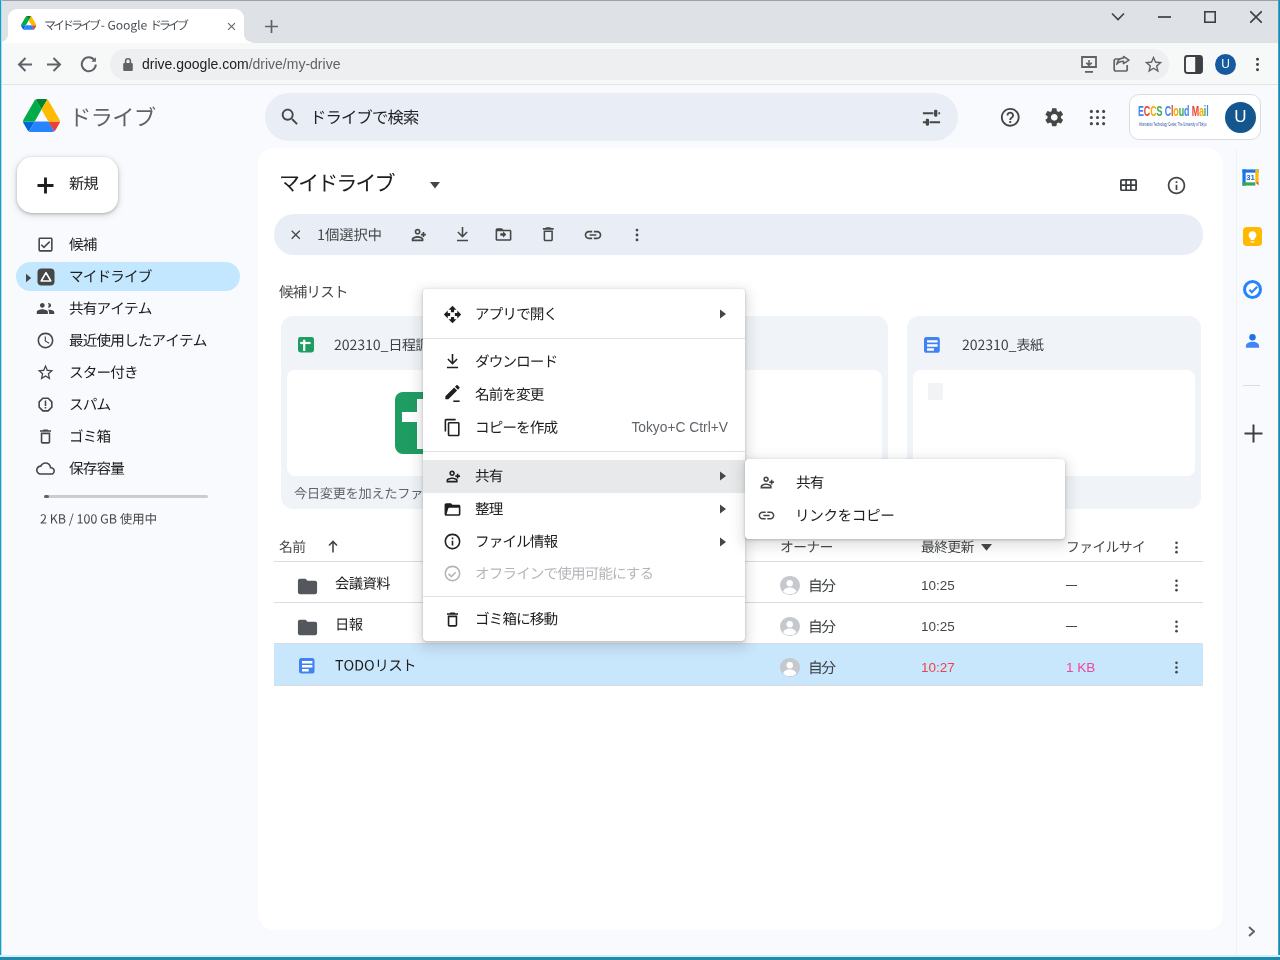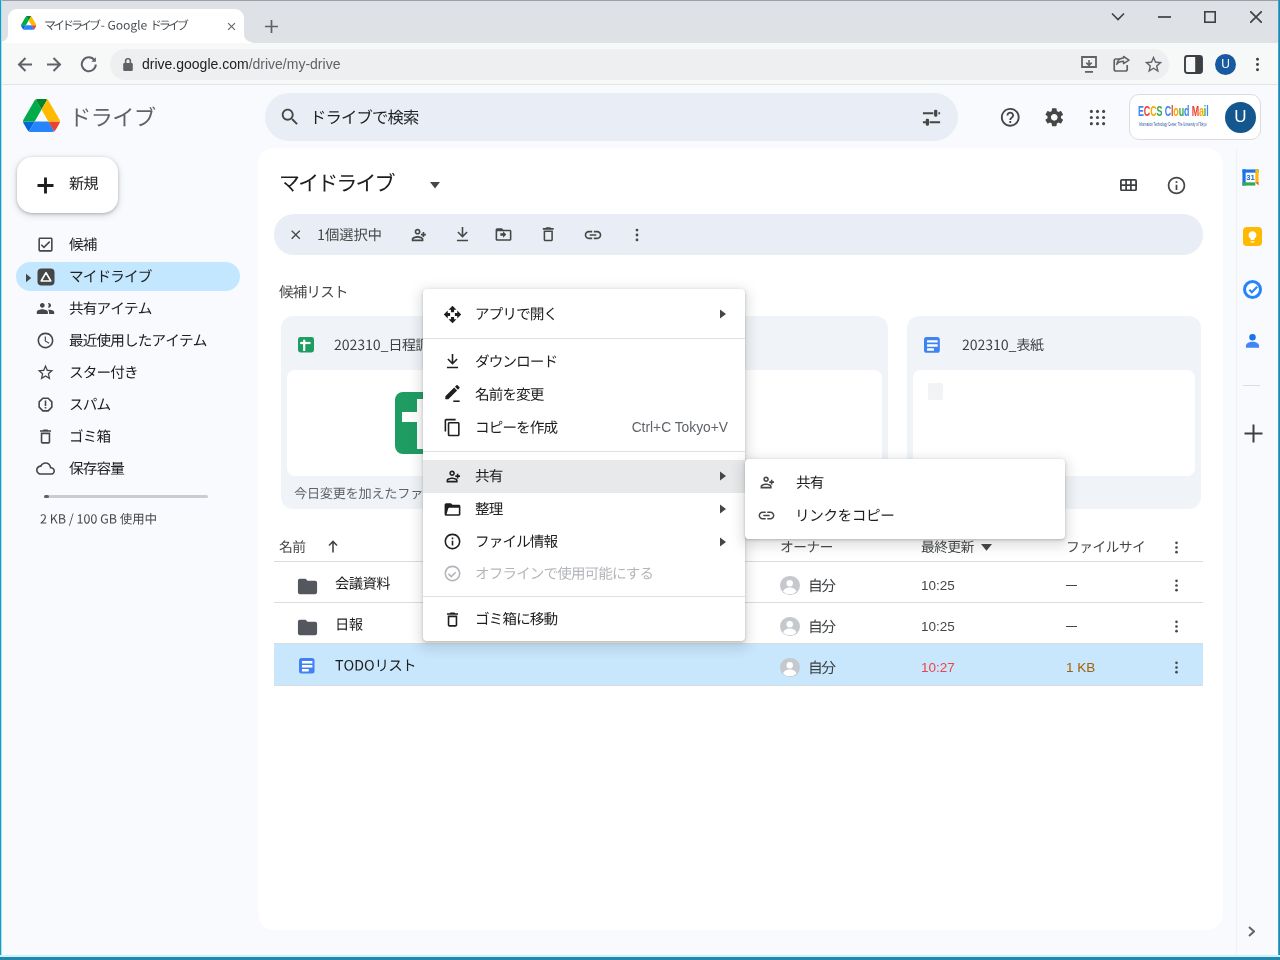--- a/index.html
+++ b/index.html
@@ -699,21 +699,21 @@
     <circle cx="9.75" cy="7.2" r="3.2" fill="#fff"></circle>
     <path d="M9.75 11.6c-3.5 0-6.2 1.8-6.6 4.2a9.75 9.75 0 0 0 13.2 0c-.4-2.4-3.1-4.2-6.6-4.2z" fill="#fff"></path>
   </svg>
 <svg class="tx" style="left:807.8px;top:0.0px">
     <g transform="translate(0 673.0) scale(0.014800 -0.014800)" fill="#3c4043">
       <use href="#q82" x="0"></use>
       <use href="#q83" x="892"></use>
     </g>
   </svg>
 <div style="position:absolute;left:921px;top:659.5px;font:13.5px/16px 'Liberation Sans',sans-serif;color:#ef4444">10:27</div>
-<div style="position:absolute;left:1066px;top:659.5px;font:13.5px/16px 'Liberation Sans',sans-serif;color:#a16207">1 KB</div>
+<div style="position:absolute;left:1066px;top:659.5px;font:13.5px/16px 'Liberation Sans',sans-serif;color:#ec4899">1 KB</div>
 <svg style="position:absolute;left:1168px;top:658.5px;" width="17" height="17" viewBox="0 0 24 24">
     <g fill="#444746">
       <circle cx="12" cy="5.4" r="1.85"></circle>
       <circle cx="12" cy="12" r="1.85"></circle>
       <circle cx="12" cy="18.6" r="1.85"></circle>
     </g>
   </svg>
 <div style="position:absolute;left:423px;top:289px;width:322px;height:351.5px;background:#fff;border-radius:4px;box-shadow:0 1px 3px rgba(60,64,67,.3),0 4px 12px 4px rgba(60,64,67,.15)"></div>
 <div style="position:absolute;left:423px;top:459.5px;width:322px;height:33px;background:#e8e9ea"></div>
 <svg style="position:absolute;left:442.5px;top:304.5px;" width="19" height="19" viewBox="0 0 24 24">
@@ -772,21 +772,21 @@
 <svg class="tx" style="left:474.5px;top:0.0px">
     <g transform="translate(0 432.7) scale(0.014600 -0.014600)" fill="#1f1f1f">
       <use href="#q95" x="0"></use>
       <use href="#q96" x="938"></use>
       <use href="#q32" x="1877"></use>
       <use href="#q64" x="2815"></use>
       <use href="#q97" x="3753"></use>
       <use href="#q98" x="4692"></use>
     </g>
   </svg>
-<div style="position:absolute;left:560px;top:419.5px;width:168px;text-align:right;font:13.8px/16px 'Liberation Sans',sans-serif;color:#5f6368">Ctrl+C Tokyo+V</div>
+<div style="position:absolute;left:560px;top:419.5px;width:168px;text-align:right;font:13.8px/16px 'Liberation Sans',sans-serif;color:#5f6368">Tokyo+C Ctrl+V</div>
 <svg style="position:absolute;left:442.5px;top:466.5px;" width="19" height="19" viewBox="0 0 24 24">
     <g fill="#1f1f1f">
       <path d="M14 11c1.93 0 3.5-1.57 3.5-3.5S15.93 4 14 4s-3.5 1.57-3.5 3.5S12.07 11 14 11zm0-5c.83 0 1.5.67 1.5 1.5S14.83 9 14 9s-1.5-.67-1.5-1.5S13.17 6 14 6zm0 6.75c-2.34 0-7 1.17-7 3.5V19h14v-2.75c0-2.33-4.66-3.5-7-3.5zm5 4.25H9v-.65c.22-.66 3.18-1.6 5-1.6s4.78.94 5 1.6V17zM20 8h2v2h2v2h-2v2h-2v-2h-2v-2h2V8z" transform="translate(-2.5 .5)"></path>
     </g>
   </svg>
 <svg class="tx" style="left:474.5px;top:0.0px">
     <g transform="translate(0 481.2) scale(0.014600 -0.014600)" fill="#1f1f1f">
       <use href="#q19" x="0"></use>
       <use href="#q20" x="938"></use>
     </g>

